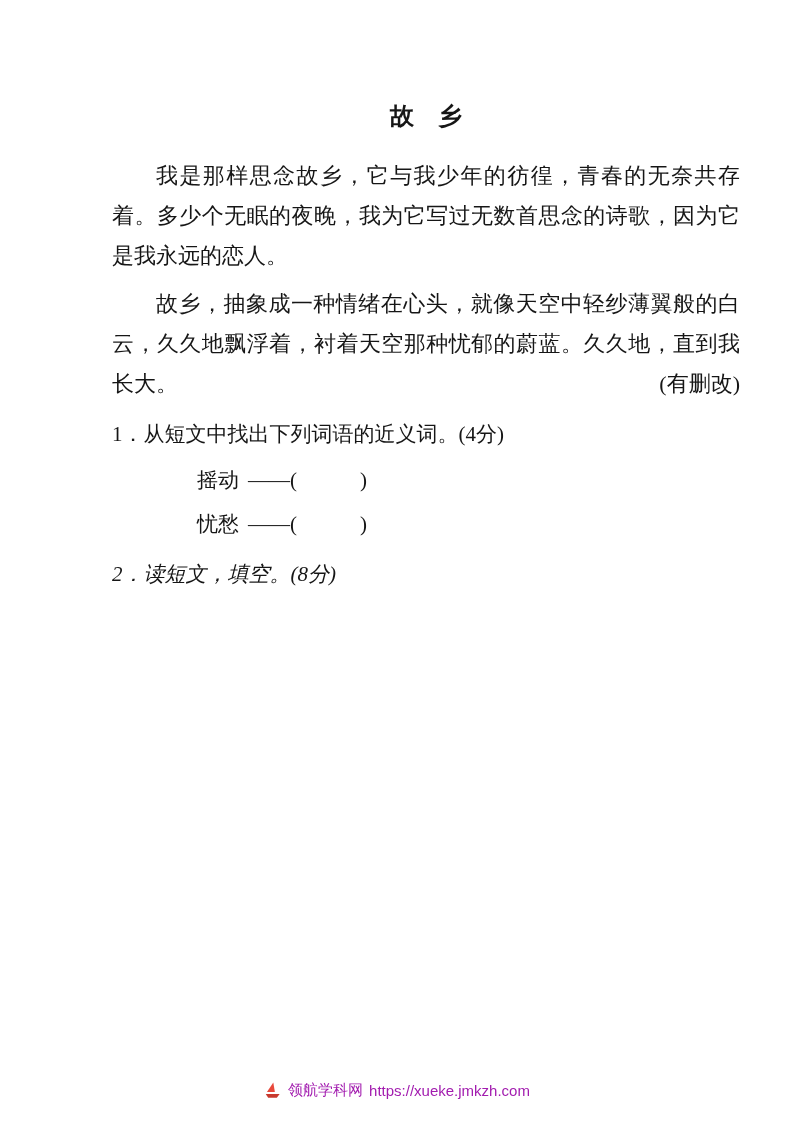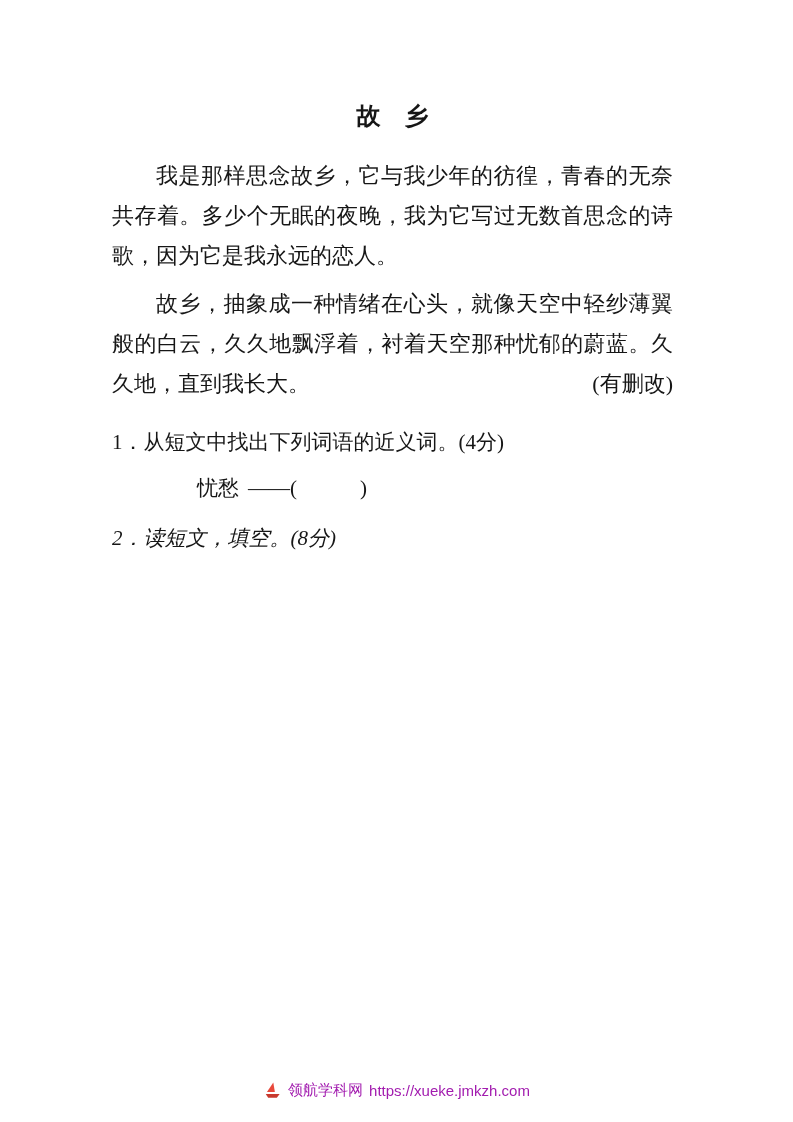--- a/index.html
+++ b/index.html
@@ -9,21 +9,21 @@
   .page {
     position: relative;
     width: 793px;
     height: 1122px;
     margin: 0 auto;
     background: #ffffff;
     color: #161616;
     overflow: hidden;
   }
 
-  .content { padding: 100px 120px 0 112px; }
+  .content { padding: 100px 53px 0 112px; }
 
   .title {
     text-align: center;
     font-size: 24px;
     font-weight: 700;
     line-height: 32px;
     margin-bottom: 24px;
   }
 
   .para {
@@ -37,21 +37,21 @@
   .para.last { overflow: hidden; margin-bottom: 2px; }
 
   .source-note {
     float: right;
     text-indent: 0;
   }
 
   .question {
     font-size: 21px;
     line-height: 40px;
-    margin: 18px 0 4px 0;
+    margin: 10px 0 4px 0;
   }
 
   .syn-row {
     display: flex;
     padding-left: 85px;
     font-size: 21px;
     line-height: 44px;
   }
 
   .syn-item { width: 218px; white-space: nowrap; }
@@ -88,20 +88,23 @@
     <p class="para">我是那样思念故乡，它与我少年的彷徨，青春的无奈共存着。多少个无眠的夜晚，我为它写过无数首思念的诗歌，因为它是我永远的恋人。</p>
 
     <p class="para last">
       <span>故乡，抽象成一种情绪在心头，就像天空中轻纱薄翼般的白云，久久地飘浮着，衬着天空那种忧郁的蔚蓝。久久地，直到我长大。</span>
       <span class="source-note">(有删改)</span>
     </p>
 
     <p class="question">1．从短文中找出下列词语的近义词。(4分)</p>
 
     <div class="syn-row">
+      <div class="syn-item">
+        <span class="syn-word">摇动</span><span class="syn-blank">——(　　　)</span>
+      </div>
     </div>
 
     <div class="syn-row">
       <div class="syn-item">
         <span class="syn-word">忧愁</span><span class="syn-blank">——(　　　)</span>
       </div>
     </div>
 
     <p class="question q2">2．读短文，填空。(8分)</p>
 

